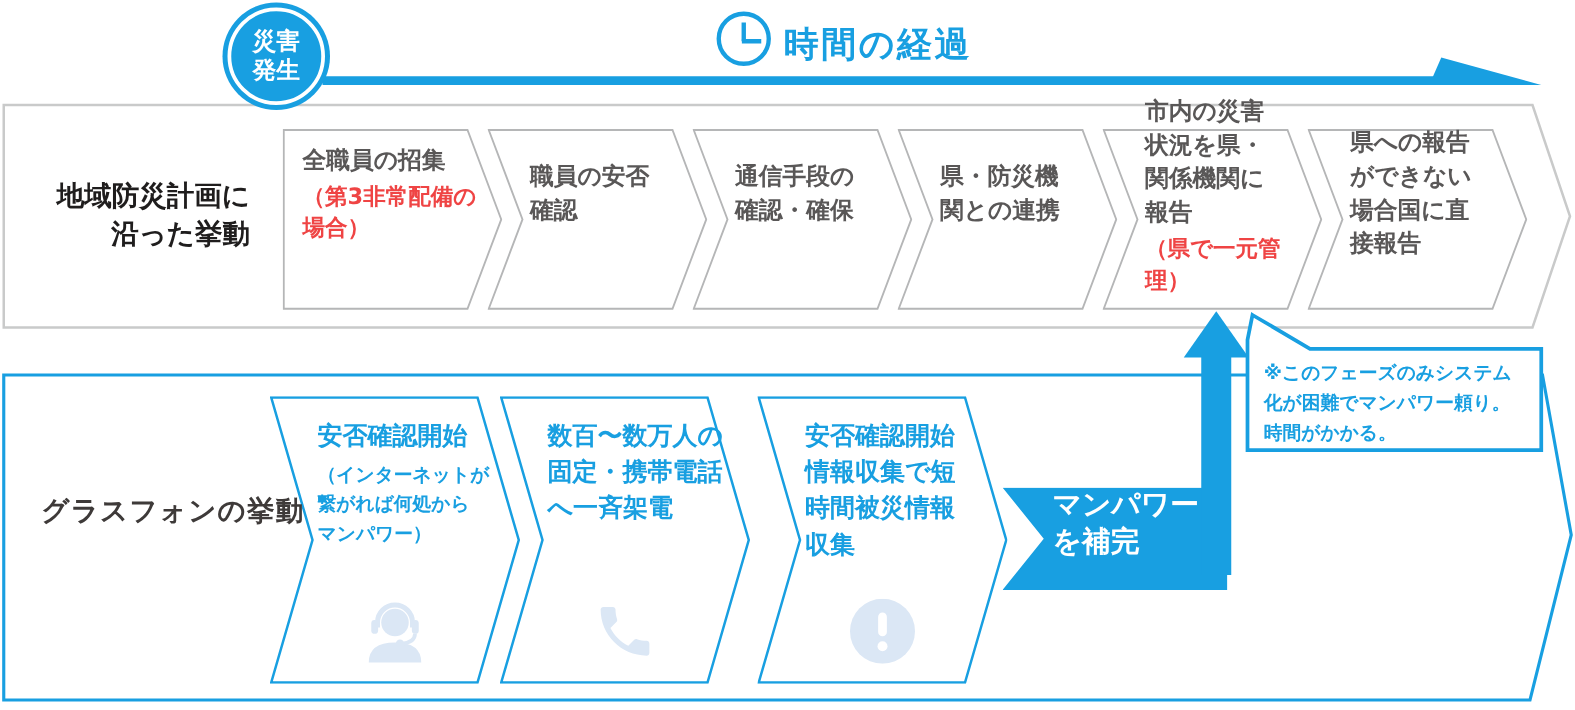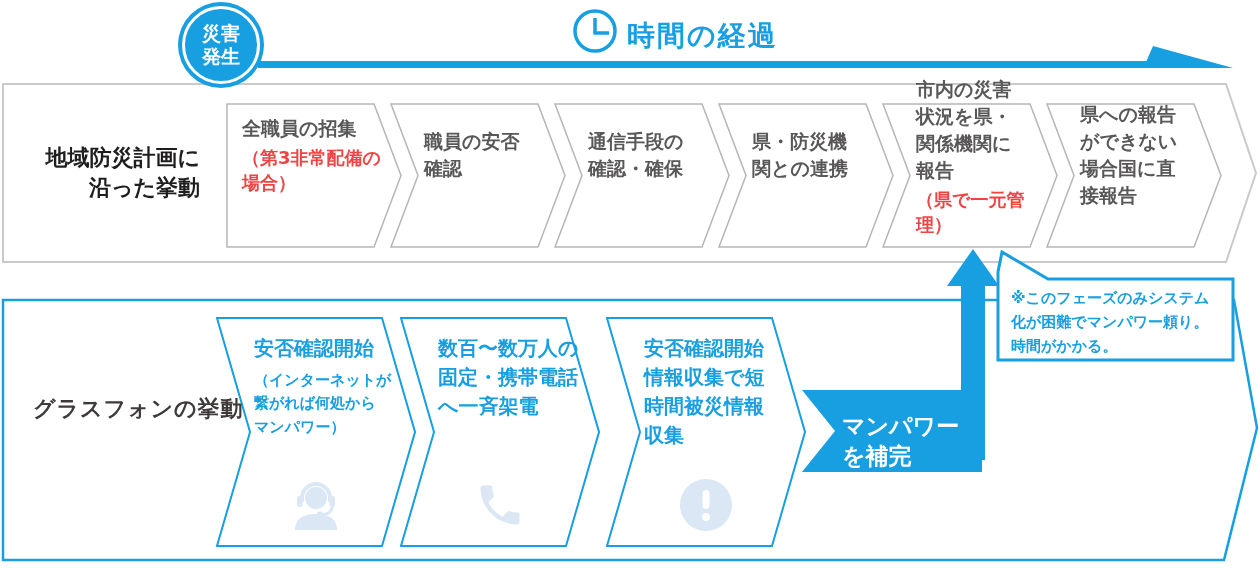--- a/index.html
+++ b/index.html
@@ -41,21 +41,21 @@
   .p-note{font-size:18px;font-weight:600;color:#ef4444;line-height:1.4;margin-top:3px;}
   .gtxt{position:absolute;inset:0;display:flex;flex-direction:column;justify-content:flex-start;
         padding:17px 8px 6px 38px;box-sizing:border-box;}
   .g-title{font-size:20px;font-weight:bold;color:var(--blue);line-height:1.45;}
   .g-note{font-size:15px;font-weight:600;color:var(--blue);line-height:1.55;margin-top:6px;}
   .g-icon{position:absolute;bottom:16px;left:50%;transform:translateX(-50%);}
 
   
   .manpower{left:802px;top:390px;width:180px;height:82px;background:var(--blue);
             clip-path:polygon(0 0,100% 0,100% 100%,0 100%,33px 50%);
-            display:flex;flex-direction:column;justify-content:flex-end;padding-left:40px;
+            display:flex;flex-direction:column;justify-content:flex-start;padding-left:40px;
             box-sizing:border-box;z-index:4;}
   .manpower-label{color:#fff;font-size:23px;font-weight:bold;line-height:1.3;white-space:pre-line;}
 
   .v-arrow{left:940px;top:246px;z-index:5;}
   .bubble{left:986px;top:244px;z-index:6;}
   .bubble-text{left:1011px;top:286px;width:222px;font-size:15px;font-weight:bold;
                color:var(--blue);line-height:1.6;z-index:7;}
 </style>
 </head>
 <body>

